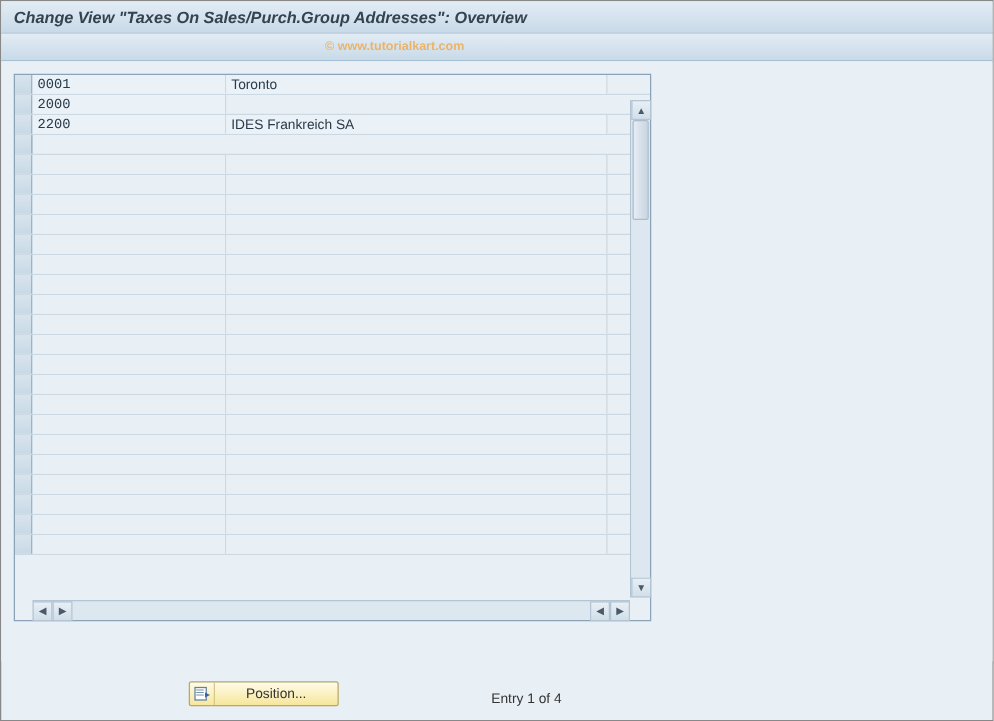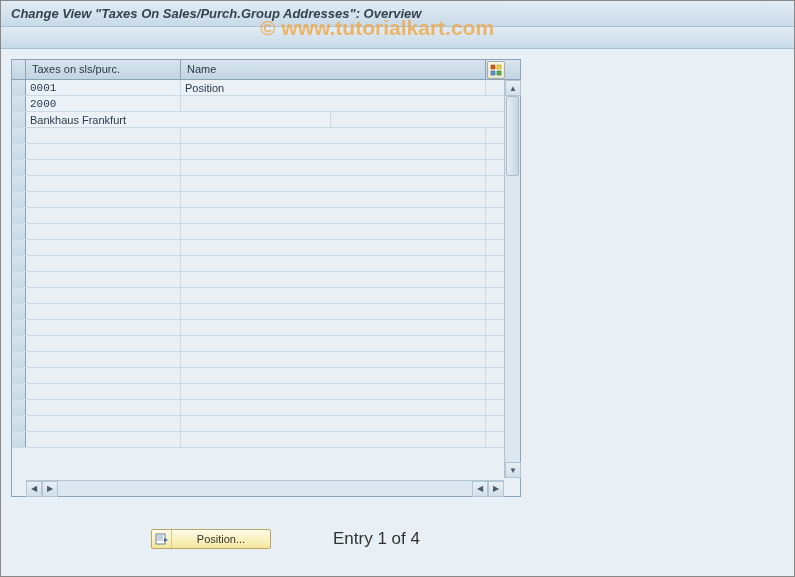--- a/index.html
+++ b/index.html
@@ -32,24 +32,24 @@
       font-size: 13px;
       color: #33434f;
     }
     .toolbar-spacer {
       height: 22px;
       background: linear-gradient(to bottom, #e2ecf4, #c8dae8);
       border-bottom: 1px solid #a8c0d4;
     }
     .watermark {
       position: absolute;
-      top: 16px;
+      top: 32px;
       left: 260px;
       color: #f0a848;
-      font-size: 21px;
+      font-size: 10px;
       font-weight: bold;
       opacity: 0.8;
       pointer-events: none;
     }
     .content-area {
       padding: 10px;
       background: #e8eff5;
       height: 480px;
     }
     .table-container {
@@ -185,22 +185,23 @@
       display: flex;
       align-items: center;
       justify-content: space-between;
     }
     .hscroll-group {
       display: flex;
     }
     .footer {
       height: 36px;
       display: flex;
-      align-items: flex-start;
+      align-items: flex-end;
       padding-left: 150px;
+      gap: 32px;
     }
     .position-btn {
       display: inline-flex;
       align-items: center;
       height: 20px;
       width: 120px;
       background: linear-gradient(to bottom, #fffbe8, #f6e79c);
       border: 1px solid #b8a868;
       border-radius: 2px;
       cursor: pointer;
@@ -214,66 +215,57 @@
       justify-content: center;
       border-right: 1px solid #d8c888;
     }
     .position-label {
       flex: 1;
       text-align: center;
       font-size: 11px;
       color: #333;
     }
     .entry-text {
-      margin-left: 62px;
-      font-size: 17px;
+      margin-left: 90px;
+      font-size: 11px;
       color: #333;
     }
   </style>
 </head>
 <body>
 
 <div class="window">
 
   <div class="title-bar">
     <span>Change View "Taxes On Sales/Purch.Group Addresses": Overview</span>
   </div>
   <div class="toolbar-spacer"></div>
   <div class="watermark">© www.tutorialkart.com</div>
 
   <div class="content-area">
     <div class="table-container">
 
-      <div class="table-header-row">
-        <div class="row-sel-col-hdr"></div>
-        <div class="col-header col-code">Taxes on sls/purc.</div>
-        <div class="col-header col-name">Name</div>
-        <div class="settings-btn">
-          <svg class="settings-icon-svg" viewBox="0 0 12 12">
-            <rect x="1" y="1" width="4" height="4" fill="#d85a1a" stroke="#a03000" stroke-width="0.5"></rect>
-            <rect x="7" y="1" width="4" height="4" fill="#f0d040" stroke="#b89000" stroke-width="0.5"></rect>
-            <rect x="1" y="7" width="4" height="4" fill="#5890d0" stroke="#305890" stroke-width="0.5"></rect>
-            <rect x="7" y="7" width="4" height="4" fill="#50b050" stroke="#207020" stroke-width="0.5"></rect>
-          </svg>
-        </div>
-      </div>
 
       <div class="table-body" id="table-body">
           <div class="data-row">
             <div class="row-sel"></div>
             <div class="cell cell-code">0001</div>
-            <div class="cell cell-name">Position</div>
+            <div class="cell cell-name">Toronto</div>
           </div>
           <div class="data-row">
             <div class="row-sel"></div>
             <div class="cell cell-code">2000</div>
           </div>
           <div class="data-row">
             <div class="row-sel"></div>
-            <div class="cell cell-name">Bankhaus Frankfurt</div>
+            <div class="cell cell-code">2200</div>
+            <div class="cell cell-name">IDES Frankreich SA</div>
+          </div>
+          <div class="data-row">
+            <div class="row-sel"></div>
           </div>
           <div class="data-row">
             <div class="row-sel"></div>
             <div class="cell cell-code cell-empty"></div>
             <div class="cell cell-name cell-empty"></div>
           </div>
           <div class="data-row">
             <div class="row-sel"></div>
             <div class="cell cell-code cell-empty"></div>
             <div class="cell cell-name cell-empty"></div>

